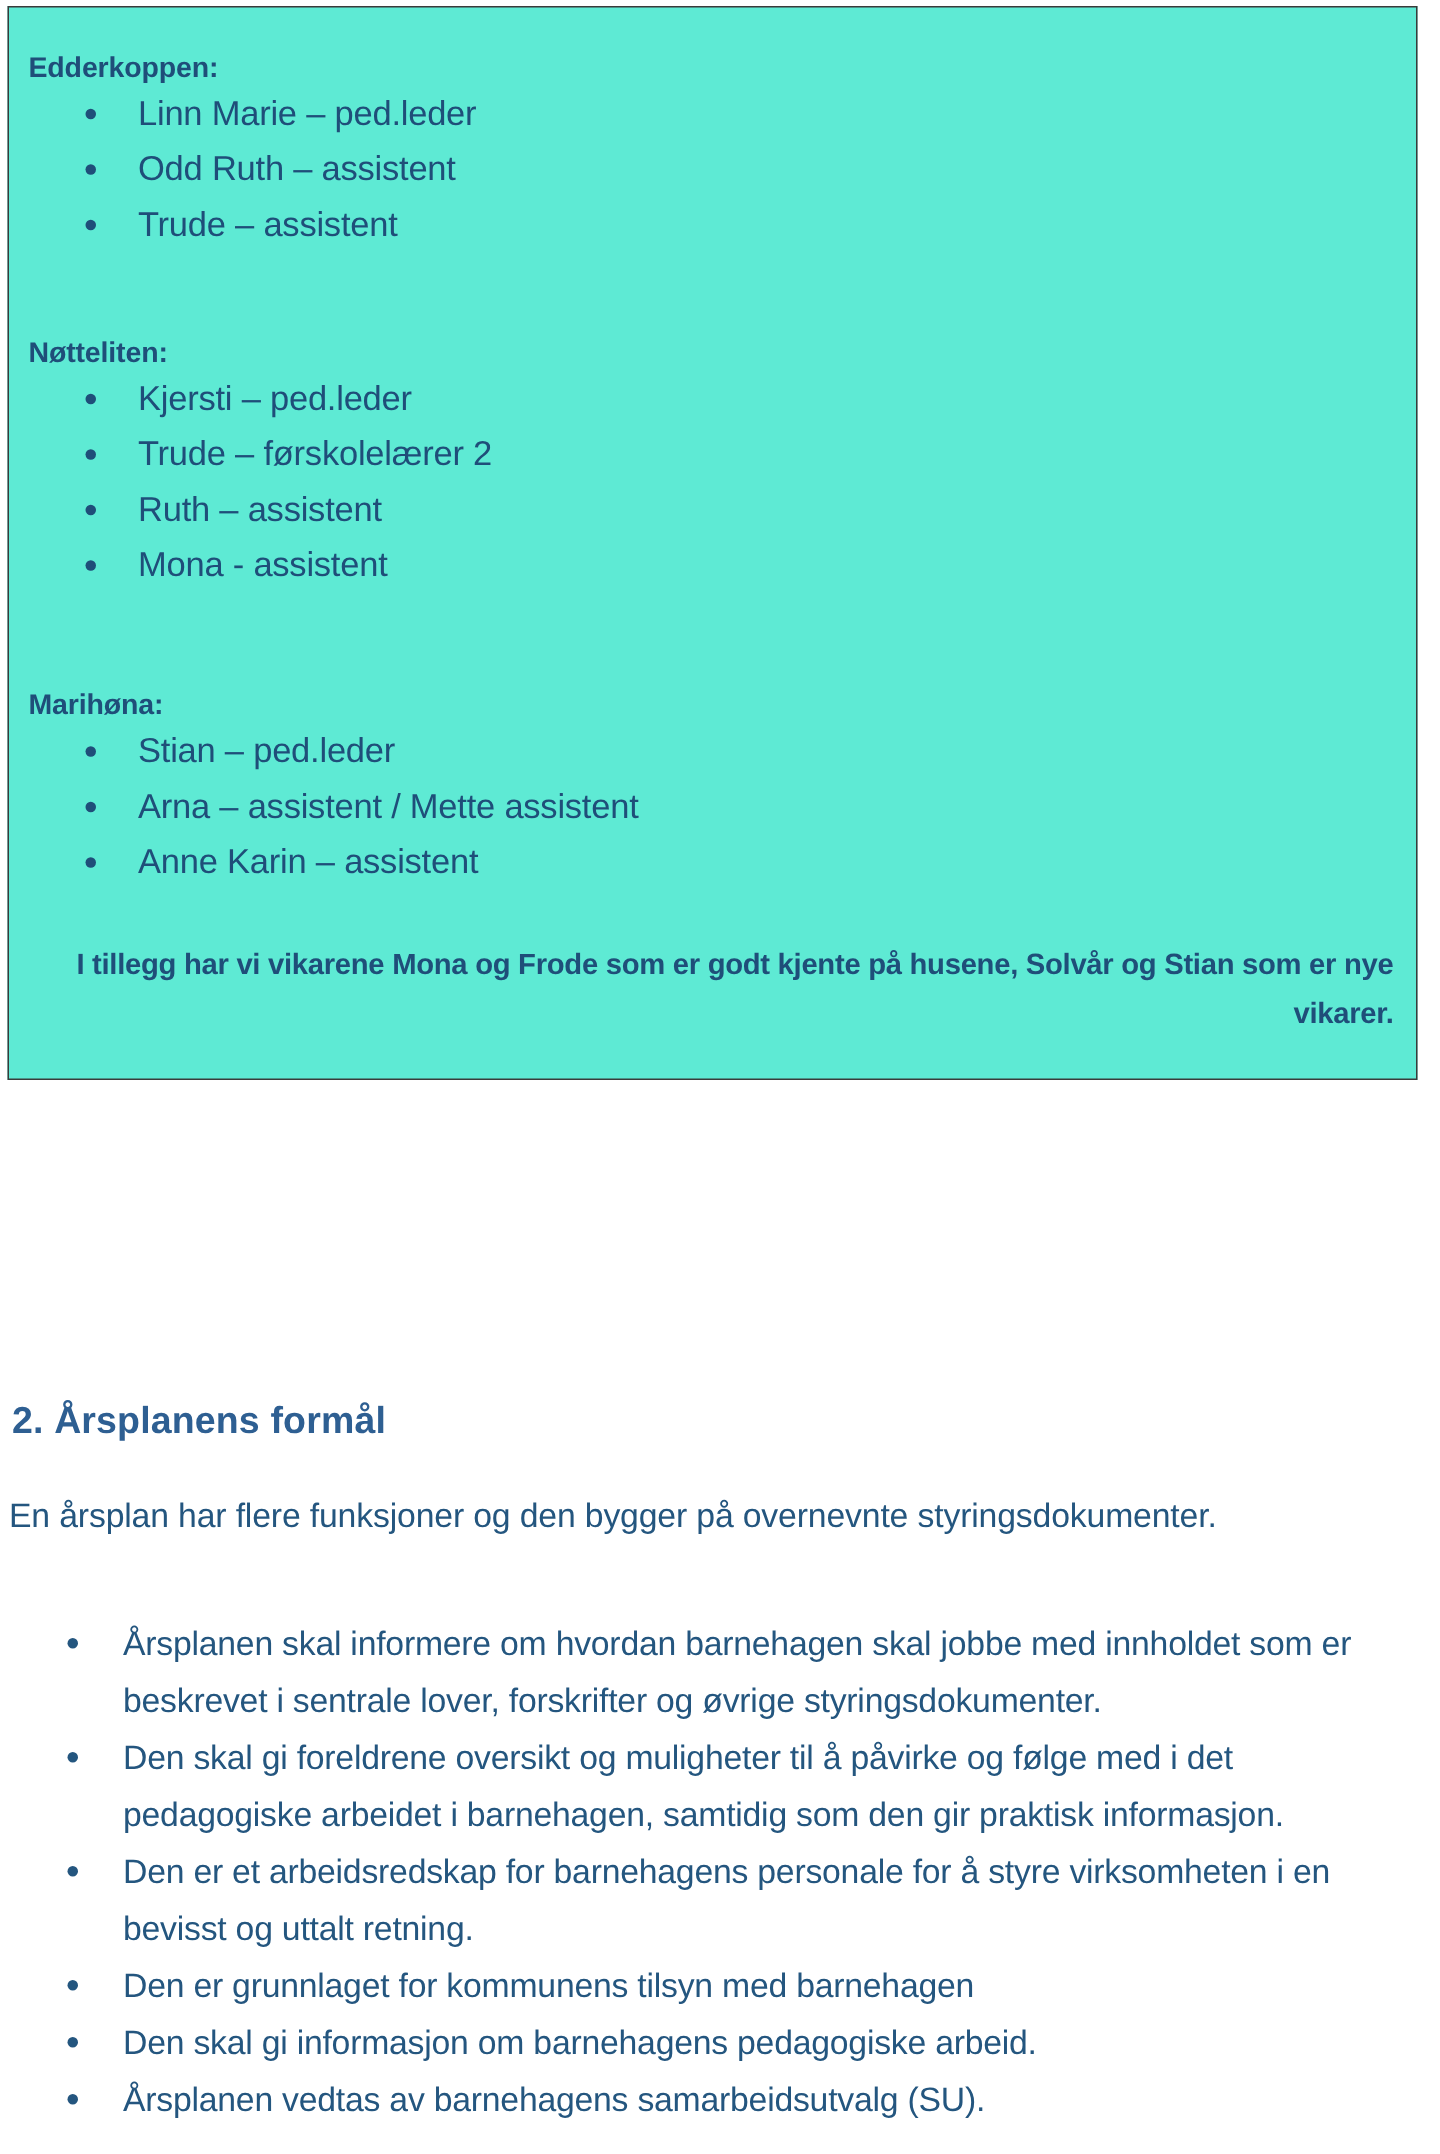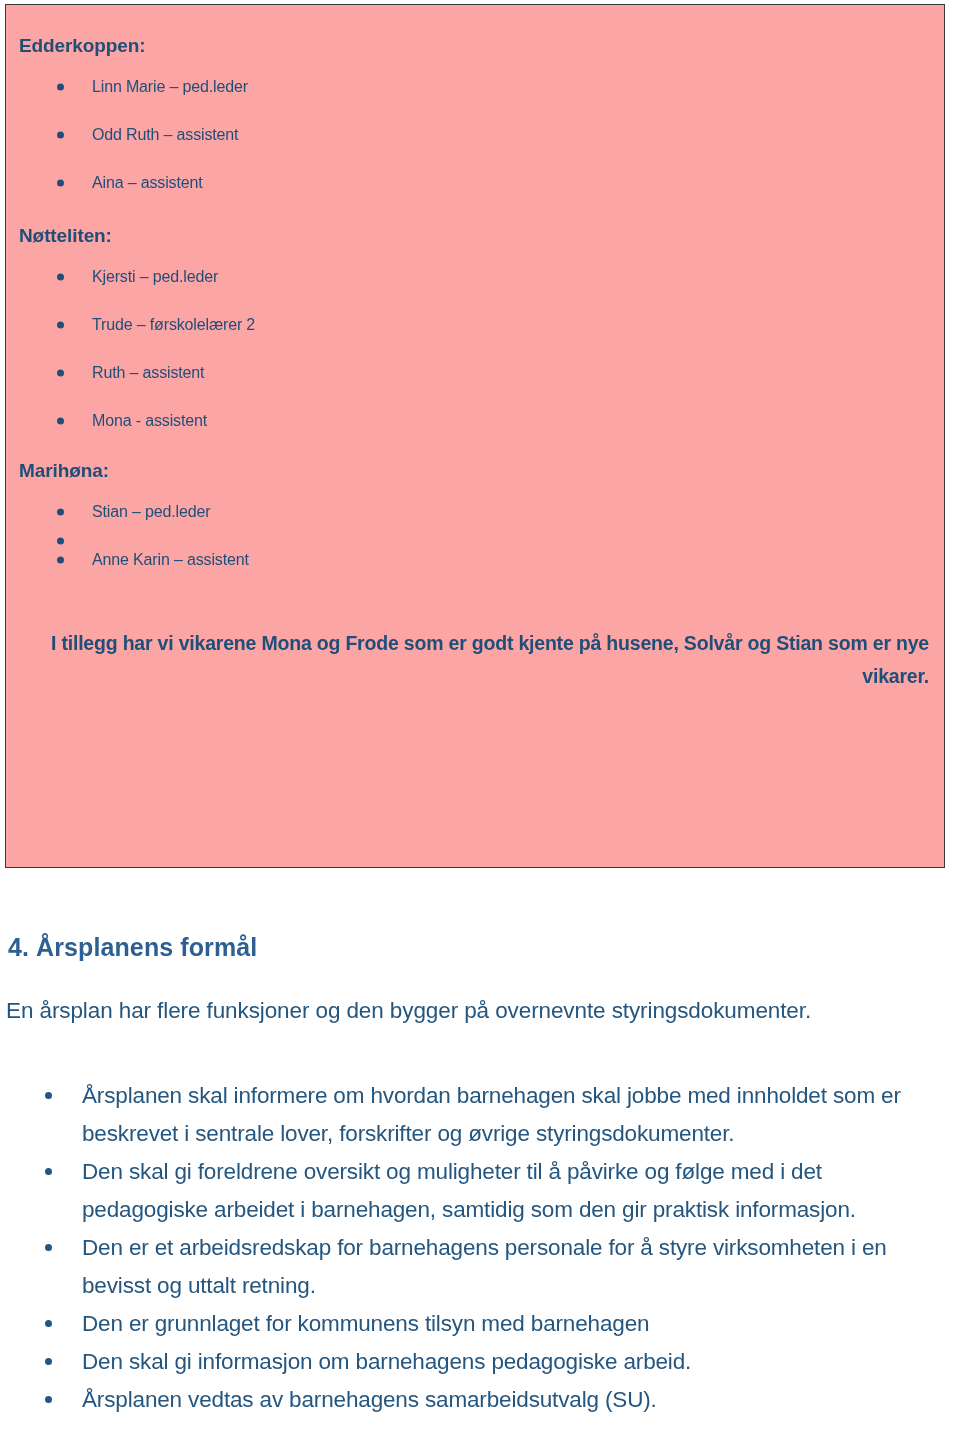--- a/index.html
+++ b/index.html
@@ -15,24 +15,24 @@
     color: #1f4e79;
     overflow: hidden;
   }
 
   
   .staff-box {
     position: absolute;
     left: 5px;
     top: 4px;
     width: 940px;
-    height: 864px;
+    height: 716px;
     border: 1.5px solid #3a3a3a;
     box-sizing: border-box;
-    background: #fca5a5;
+    background: #5eead4;
   }
 
   .dept-block {
     position: absolute;
     left: 0;
     width: 100%;
   }
 
   .dept-title {
     font-size: 19px;
@@ -44,27 +44,26 @@
   }
 
   ul.dept-list {
     list-style: none;
     margin: 0;
     padding: 0;
   }
 
   ul.dept-list li {
     position: relative;
-    font-size: 16px;
+    font-size: 23px;
     line-height: 37px;
     color: #1f4e79;
     padding-left: 86px;
     white-space: nowrap;
     letter-spacing: -0.15px;
-    margin-top: 11px;
   }
 
   ul.dept-list li .bullet {
     position: absolute;
     left: 51px;
     top: 50%;
     transform: translateY(-50%);
     width: 7px;
     height: 7px;
     border-radius: 50%;
@@ -139,47 +138,47 @@
 </head>
 <body>
 
 <div class="staff-box">
 
   <div class="dept-block" style="top:30px;">
     <div class="dept-title">Edderkoppen:</div>
     <ul class="dept-list">
       <li><span class="bullet"></span><span>Linn Marie – ped.leder</span></li>
       <li><span class="bullet"></span><span>Odd Ruth – assistent</span></li>
-      <li><span class="bullet"></span><span>Aina – assistent</span></li>
+      <li><span class="bullet"></span><span>Trude – assistent</span></li>
     </ul>
   </div>
 
   <div class="dept-block" style="top:220px;">
     <div class="dept-title">Nøtteliten:</div>
     <ul class="dept-list">
       <li><span class="bullet"></span><span>Kjersti – ped.leder</span></li>
       <li><span class="bullet"></span><span>Trude – førskolelærer 2</span></li>
       <li><span class="bullet"></span><span>Ruth – assistent</span></li>
       <li><span class="bullet"></span><span>Mona - assistent</span></li>
     </ul>
   </div>
 
   <div class="dept-block" style="top:455px;">
     <div class="dept-title">Marihøna:</div>
     <ul class="dept-list">
       <li><span class="bullet"></span><span>Stian – ped.leder</span></li>
-      <li><span class="bullet"></span></li>
+      <li><span class="bullet"></span><span>Arna – assistent / Mette assistent</span></li>
       <li><span class="bullet"></span><span>Anne Karin – assistent</span></li>
     </ul>
   </div>
 
   <div class="box-note">I tillegg har vi vikarene Mona og Frode som er godt kjente på husene, Solvår og Stian som er nye vikarer.</div>
 </div>
 
-<div class="section-heading">4. Årsplanens formål</div>
+<div class="section-heading">2. Årsplanens formål</div>
 
 <div class="intro-para">En årsplan har flere funksjoner og den bygger på overnevnte styringsdokumenter.</div>
 
 <ul class="purpose-list">
   <li><span class="bullet"></span><span>Årsplanen skal informere om hvordan barnehagen skal jobbe med innholdet som er beskrevet i sentrale lover, forskrifter og øvrige styringsdokumenter.</span></li>
   <li><span class="bullet"></span><span>Den skal gi foreldrene oversikt og muligheter til å påvirke og følge med i det pedagogiske arbeidet i barnehagen, samtidig som den gir praktisk informasjon.</span></li>
   <li><span class="bullet"></span><span>Den er et arbeidsredskap for barnehagens personale for å styre virksomheten i en bevisst og uttalt retning.</span></li>
   <li><span class="bullet"></span><span>Den er grunnlaget for kommunens tilsyn med barnehagen</span></li>
   <li><span class="bullet"></span><span>Den skal gi informasjon om barnehagens pedagogiske arbeid.</span></li>
   <li><span class="bullet"></span><span>Årsplanen vedtas av barnehagens samarbeidsutvalg (SU).</span></li>

